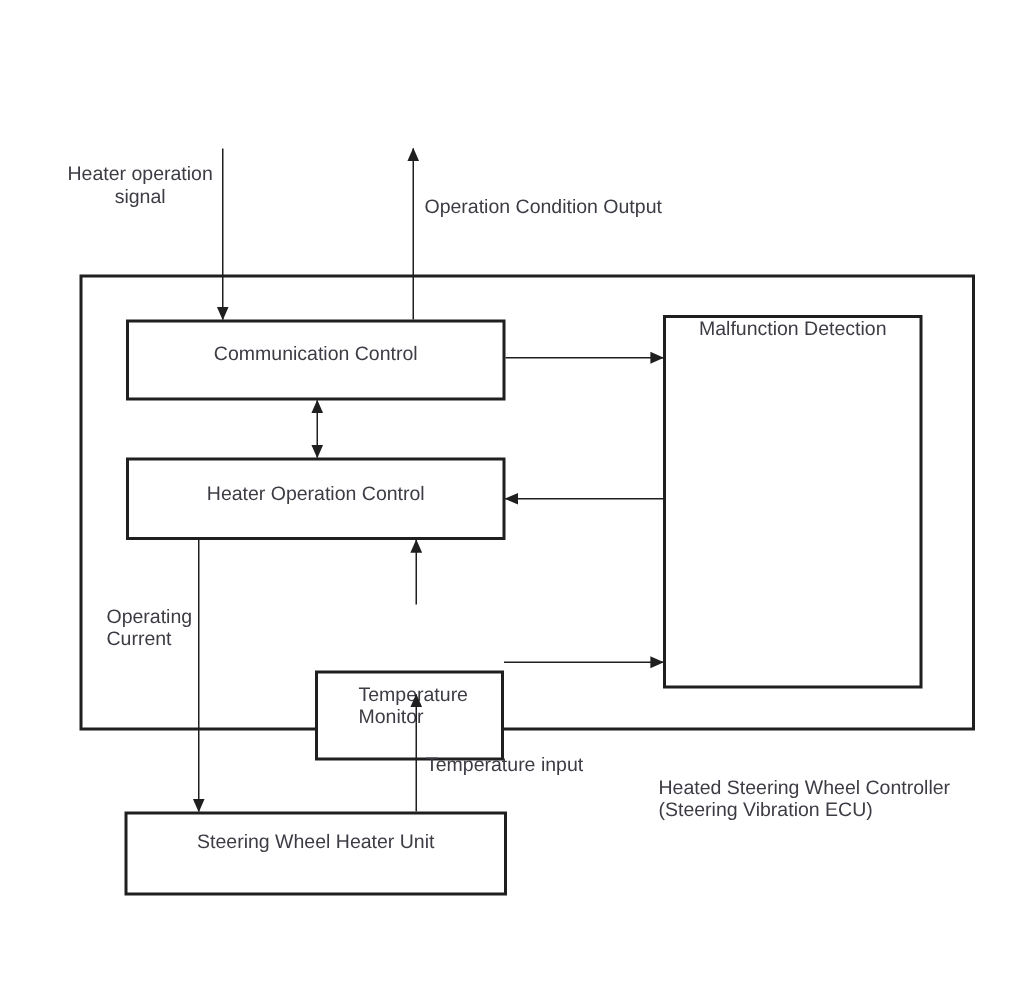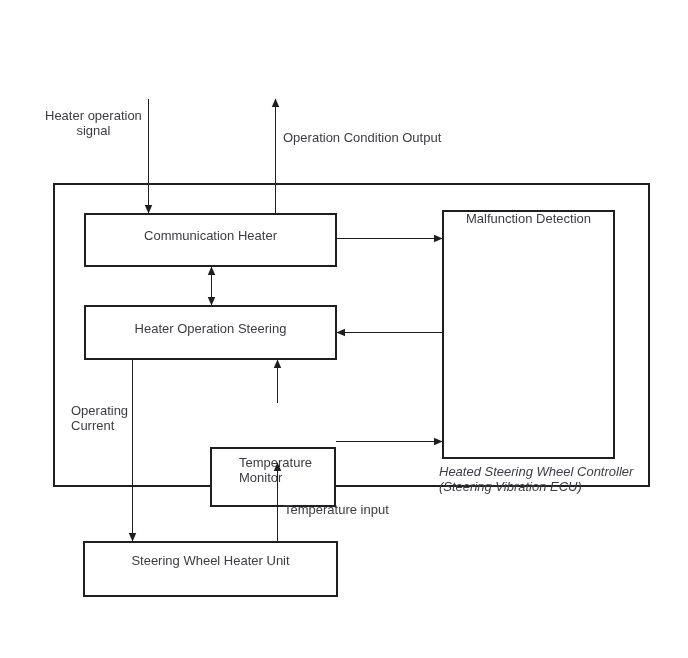--- a/index.html
+++ b/index.html
@@ -66,21 +66,21 @@
   .float-label{
     position:absolute;
     white-space:pre-line;
     line-height:1.12;
     z-index:4;
   }
   .lbl-heater-signal{left:45px;top:109px;text-align:center;}
   .lbl-op-cond{left:283px;top:131px;}
   .lbl-op-current{left:71px;top:404px;}
   .lbl-thermistor{left:284px;top:503px;}
-  .lbl-caption{left:439px;top:465px;font-style:italic;}
+  .lbl-caption{left:439px;top:518px;}
 </style>
 </head>
 <body>
 
 <div class="stage">
 
   <svg class="wires" width="688" height="658" viewBox="0 0 688 658">
     <defs>
       <marker id="arrow" viewBox="0 0 8 8" refX="7.5" refY="4" markerWidth="9" markerHeight="9" markerUnits="userSpaceOnUse" orient="auto">
           <path d="M0,0.5 L8,4 L0,7.5 Z"></path>
@@ -98,25 +98,25 @@
     <line x1="277.5" y1="403" x2="277.5" y2="360" marker-end="url(#arrow)"></line>
     <line x1="277.5" y1="541" x2="277.5" y2="463" marker-end="url(#arrow)"></line>
     <line x1="336" y1="441.5" x2="442" y2="441.5" marker-end="url(#arrow)"></line>
     <line x1="132.5" y1="360" x2="132.5" y2="541" marker-end="url(#arrow)"></line>
   </svg>
 
   <div class="box box-outer"></div>
 
 
   <div class="box box-cc">
-    <span class="box-label">Communication Heater</span>
+    <span class="box-label">Communication Control</span>
   </div>
 
   <div class="box box-hoc">
-    <span class="box-label">Heater Operation Steering</span>
+    <span class="box-label">Heater Operation Control</span>
   </div>
 
   <div class="box box-md">
     <span class="box-label">Malfunction Detection</span>
   </div>
 
   <div class="box box-tm">
     <span class="box-label">Temperature
 Monitor</span>
   </div>

